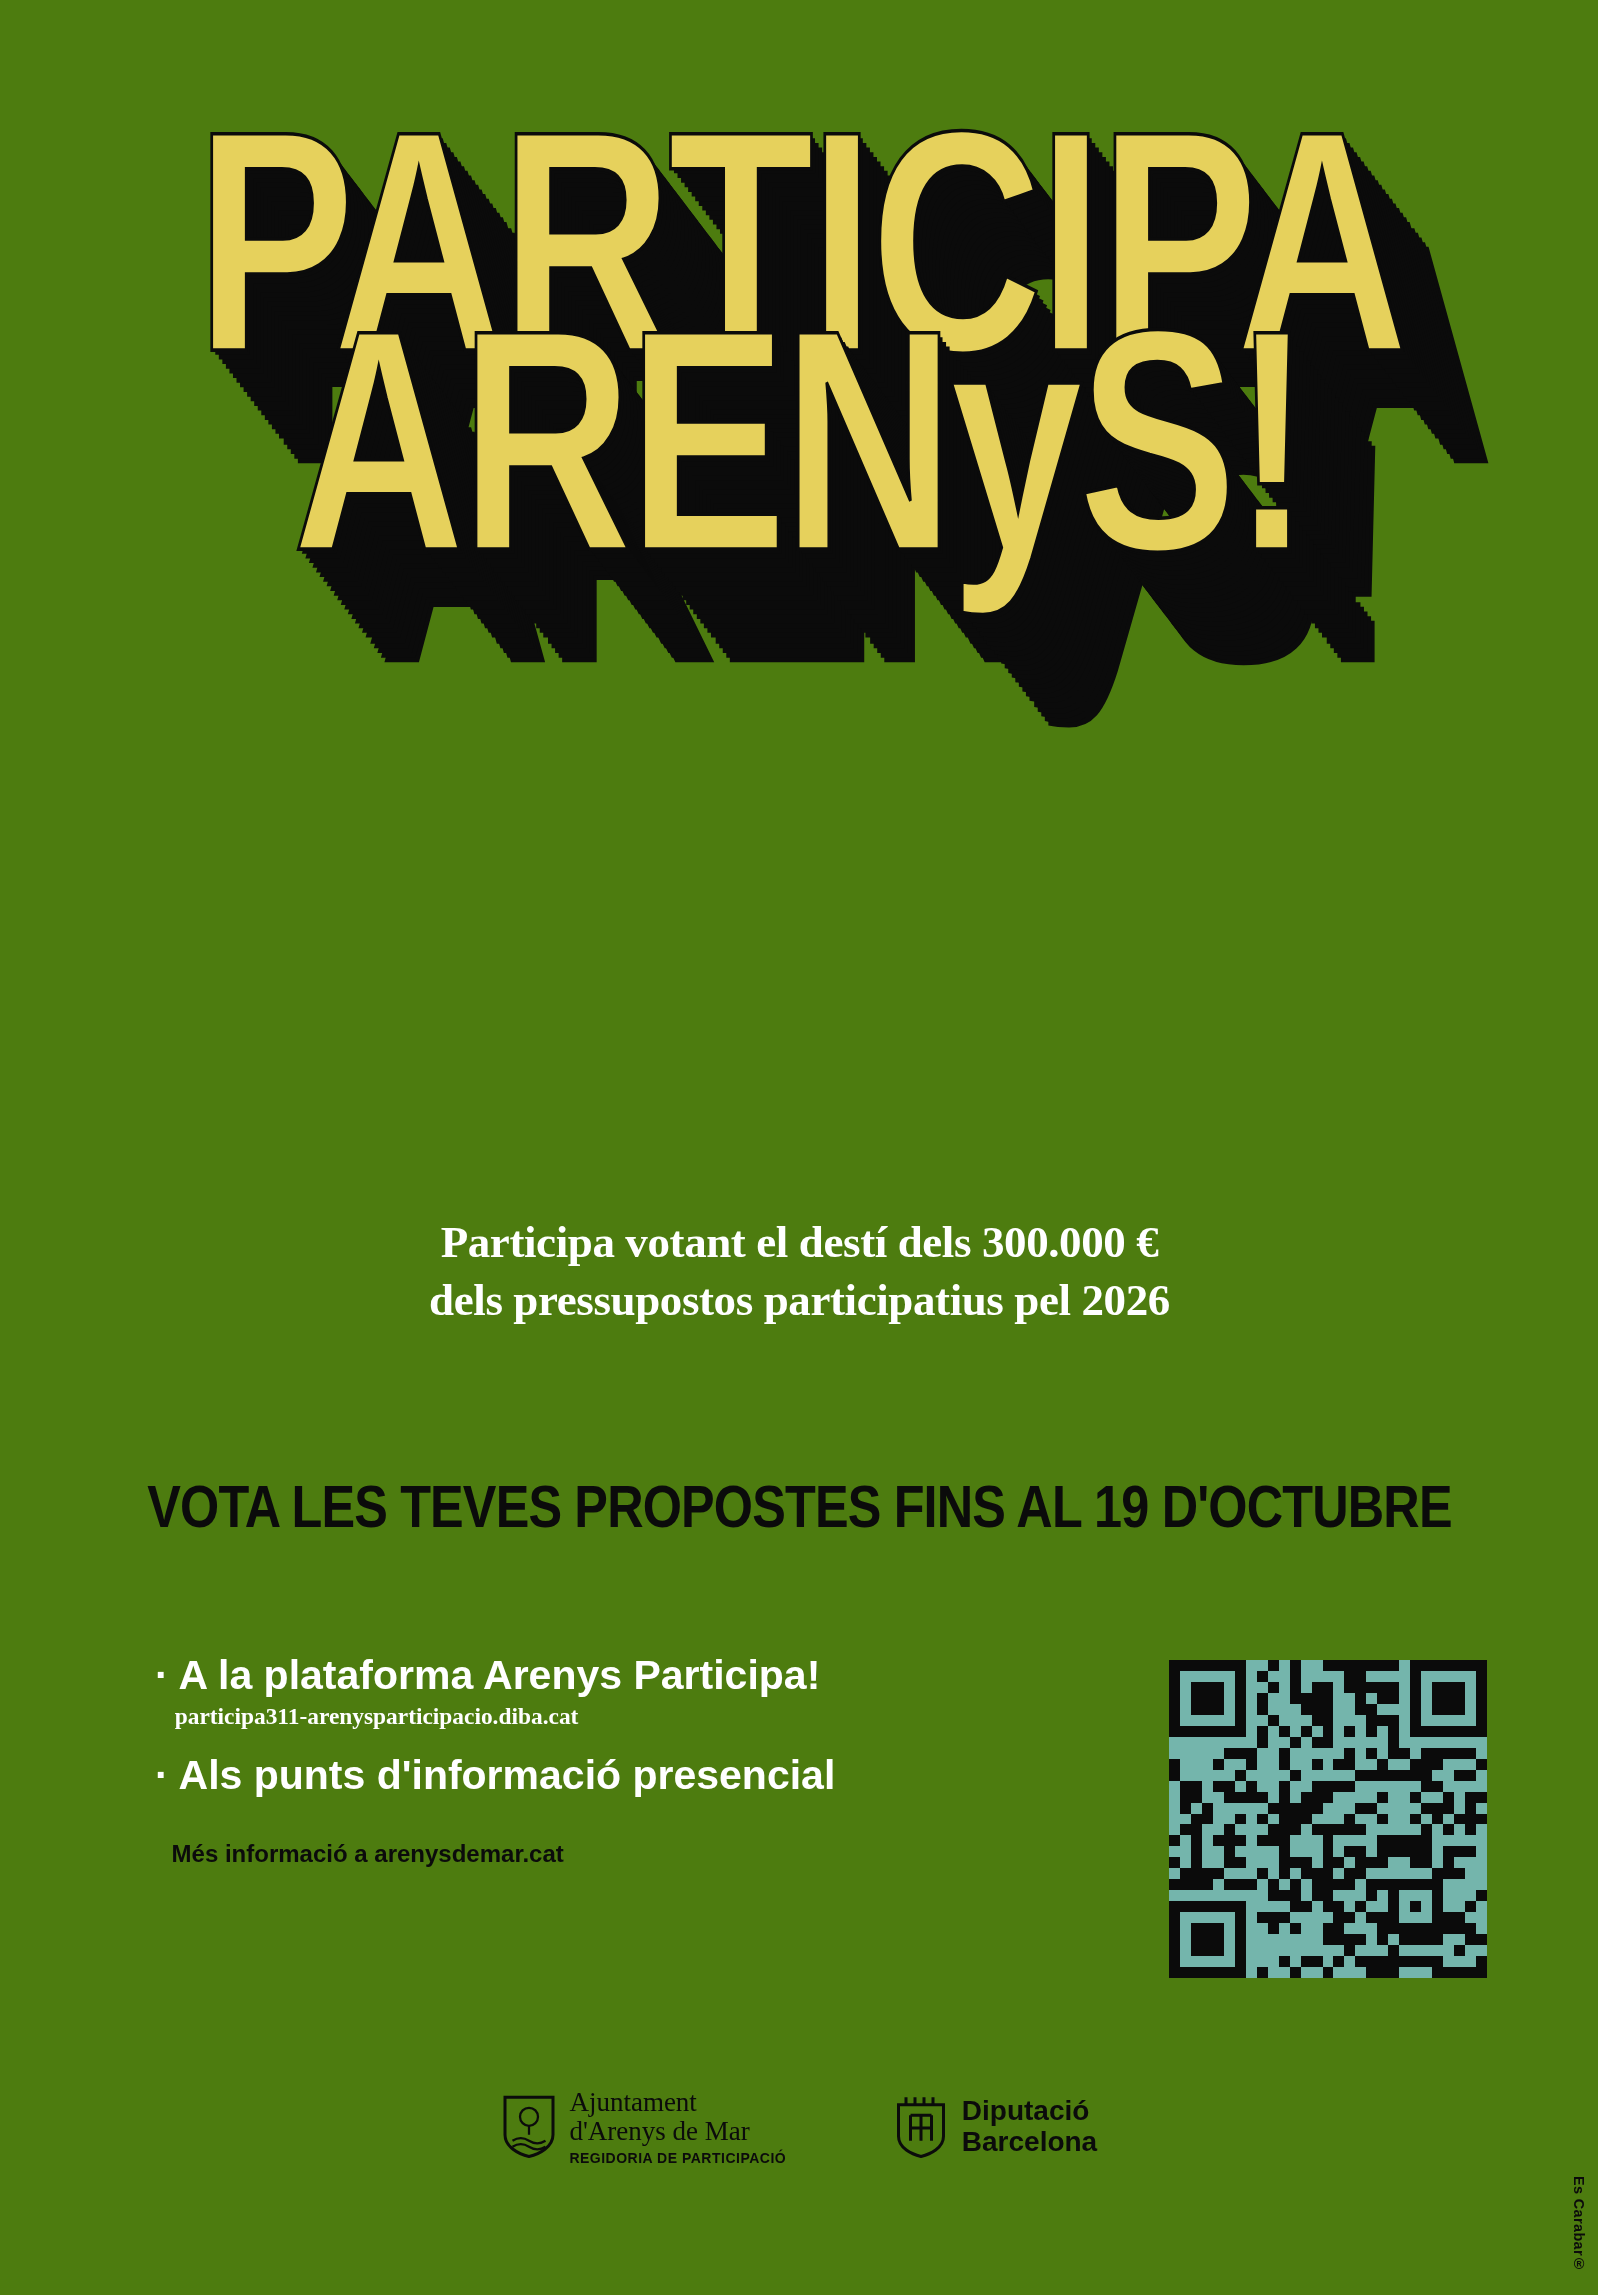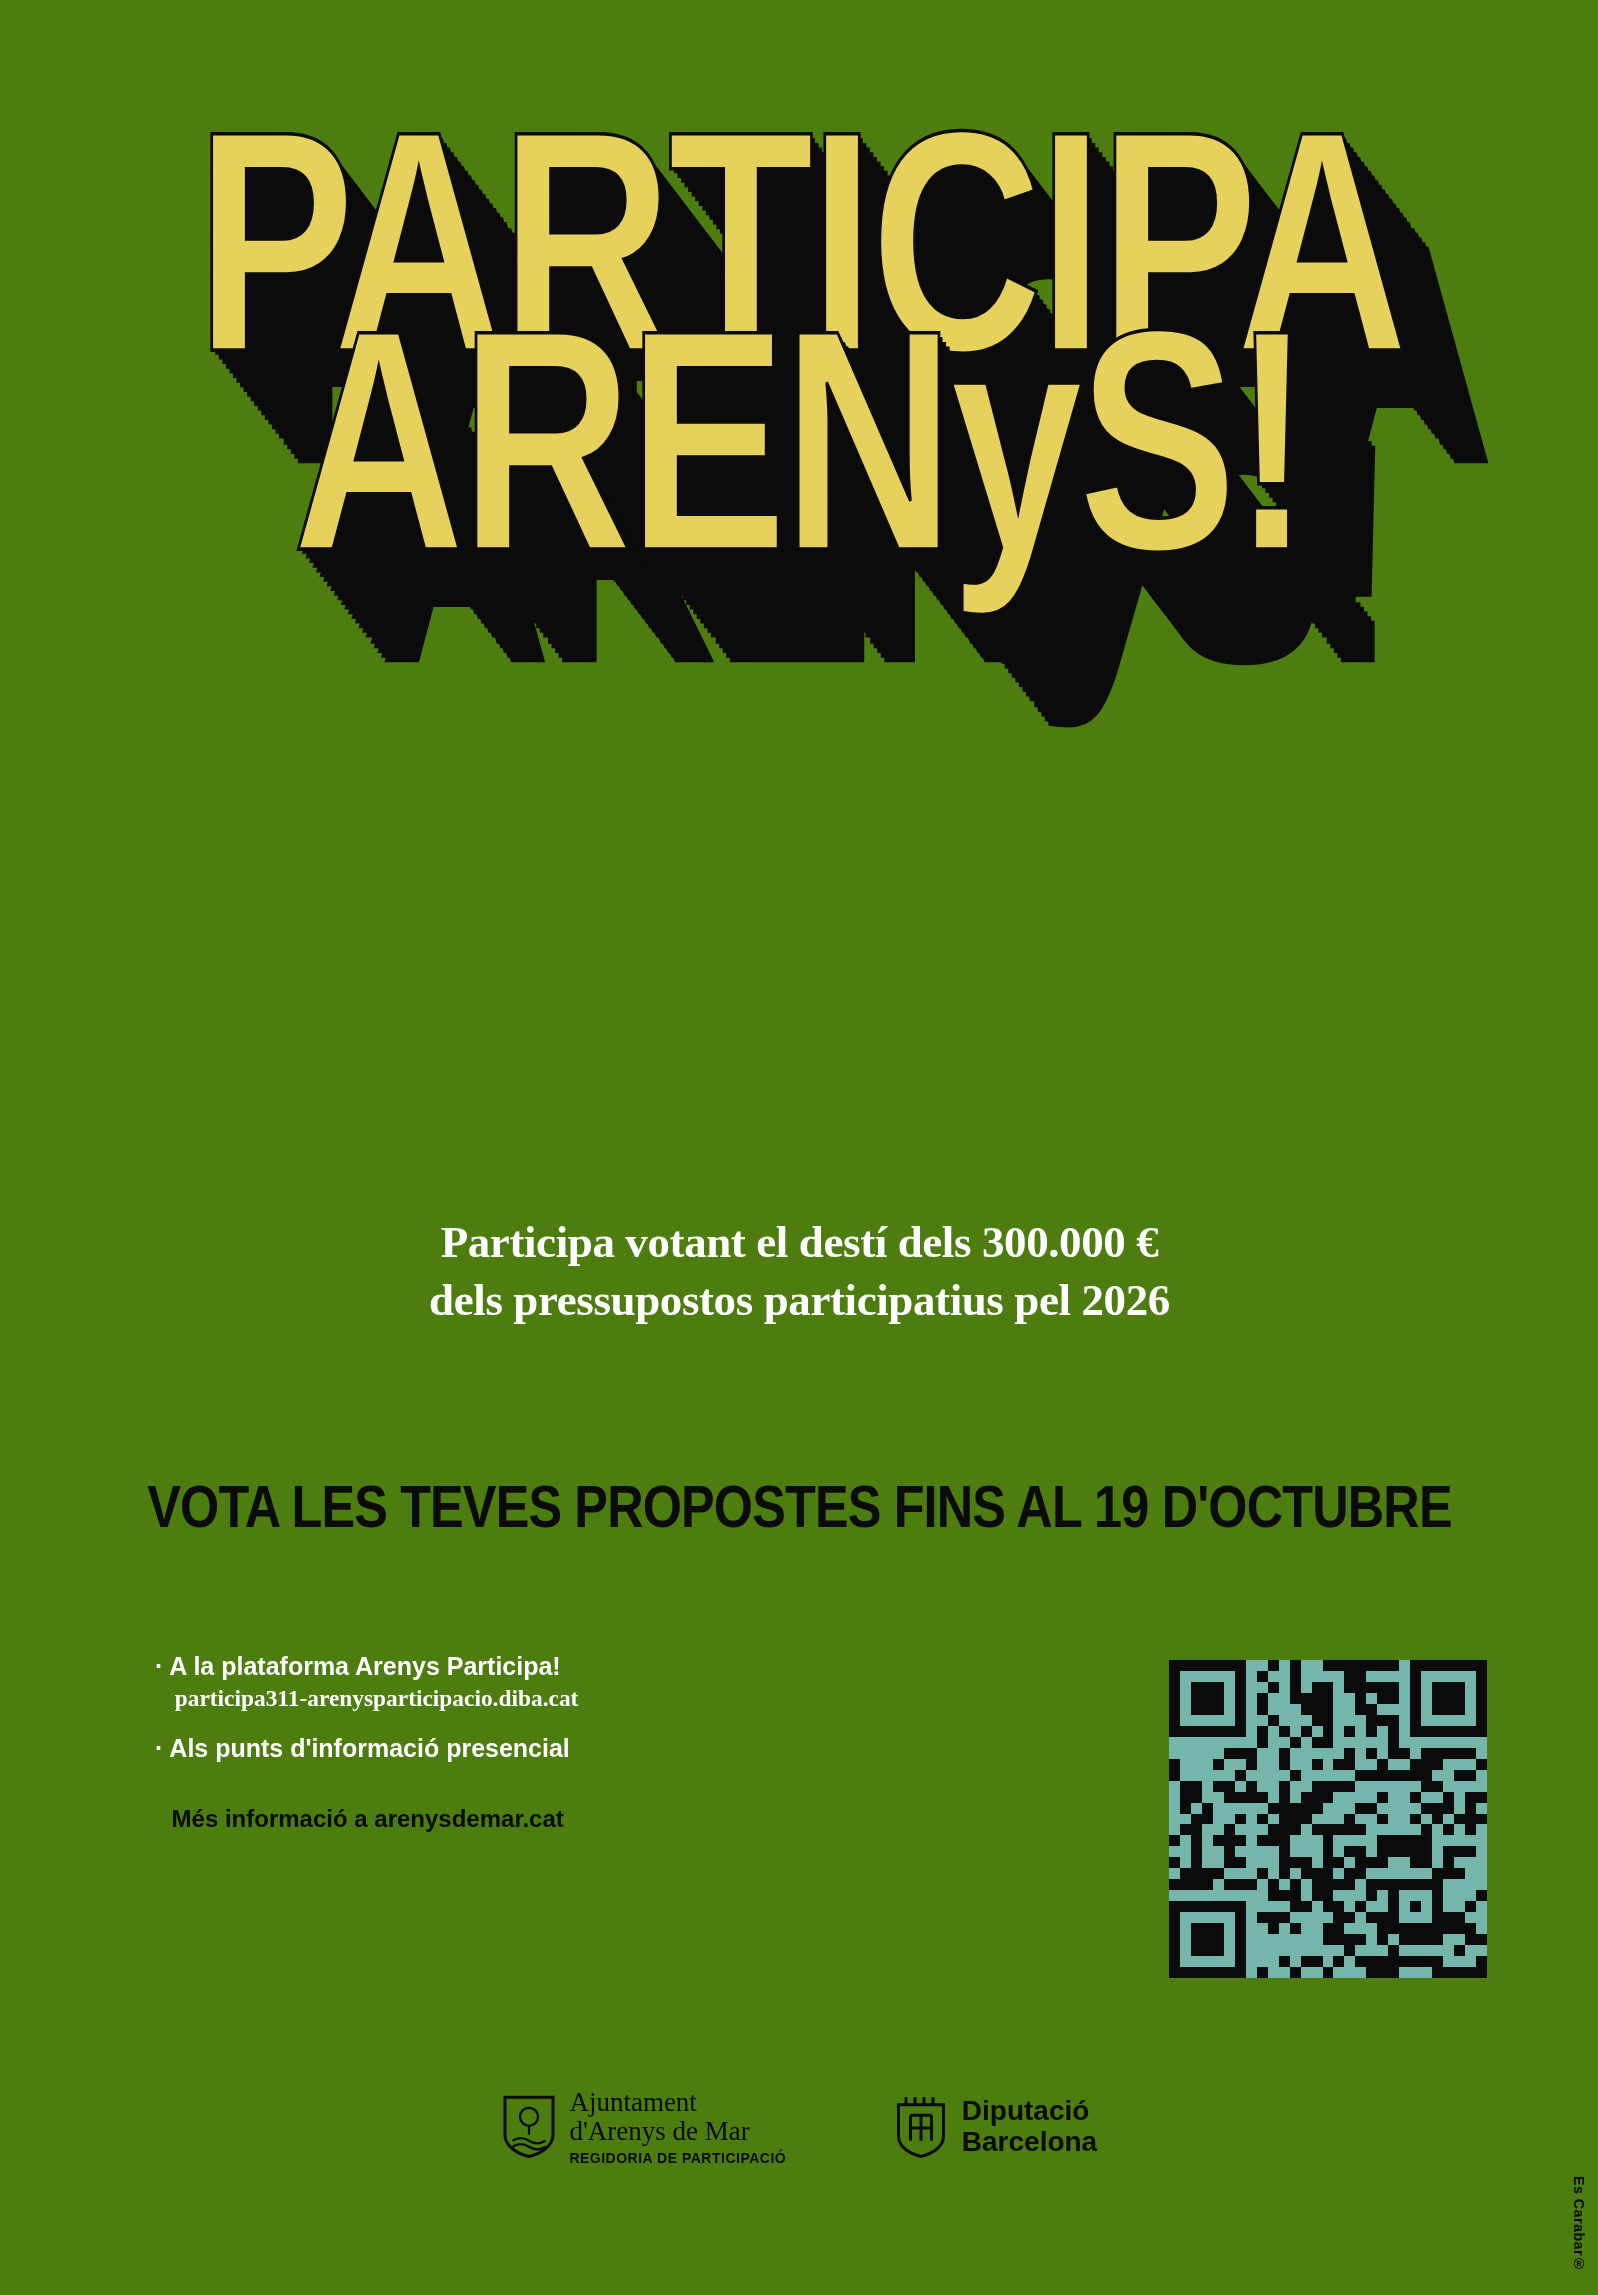--- a/index.html
+++ b/index.html
@@ -101,21 +101,21 @@
 
   
   .info {
     position: absolute;
     left: 155px;
     top: 1653px;
     width: 930px;
     color: #ffffff;
   }
   .info-row {
-    font-size: 25px;
+    font-size: 41px;
     font-weight: bold;
     line-height: 1.1;
     margin-bottom: 4.5px;
   }
   .info-url {
     font-family: "Liberation Serif", serif;
     font-weight: bold;
     font-size: 23.4px;
     color: #ffffff;
     margin: 4.5px 0 23px 19.7px;

